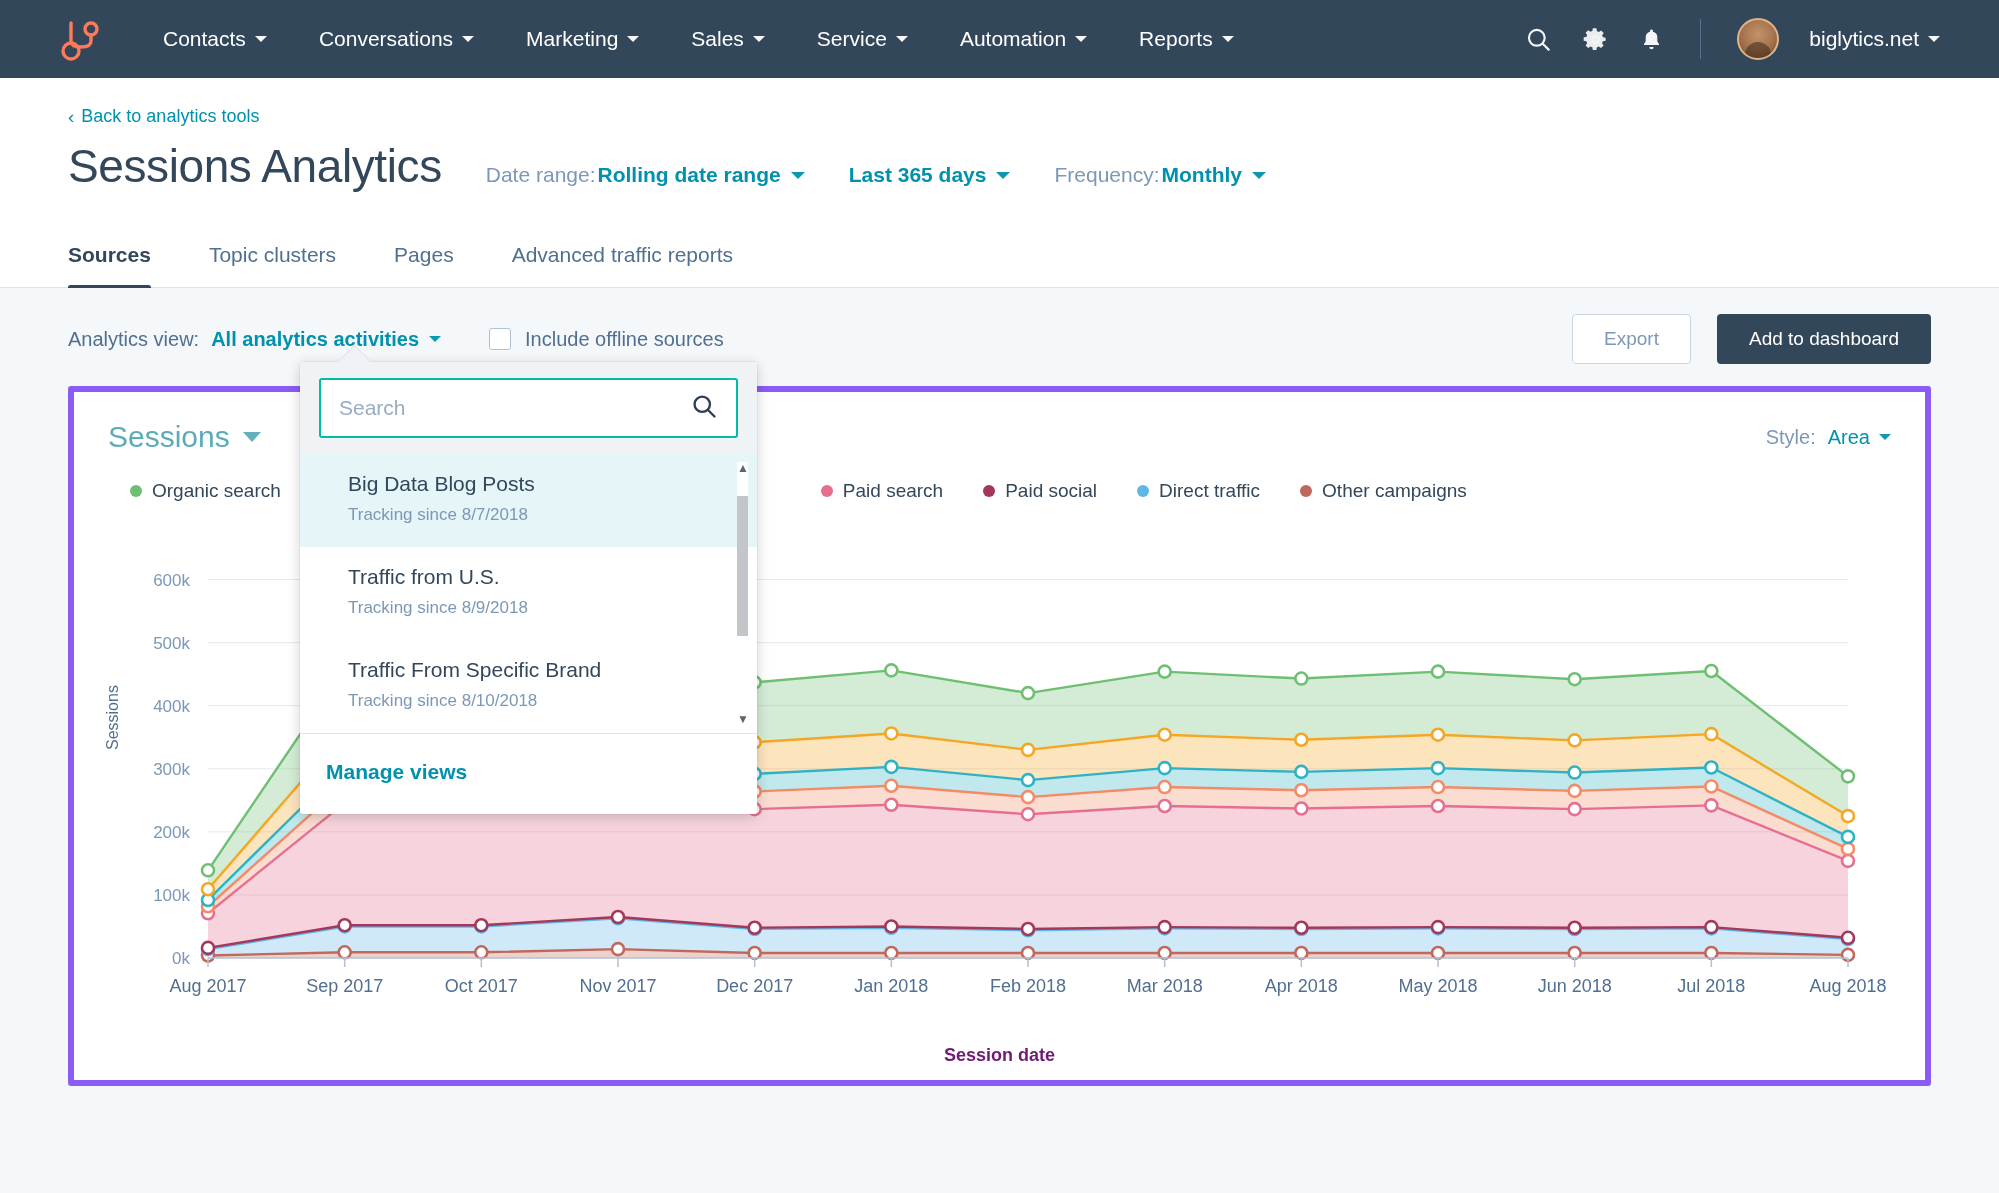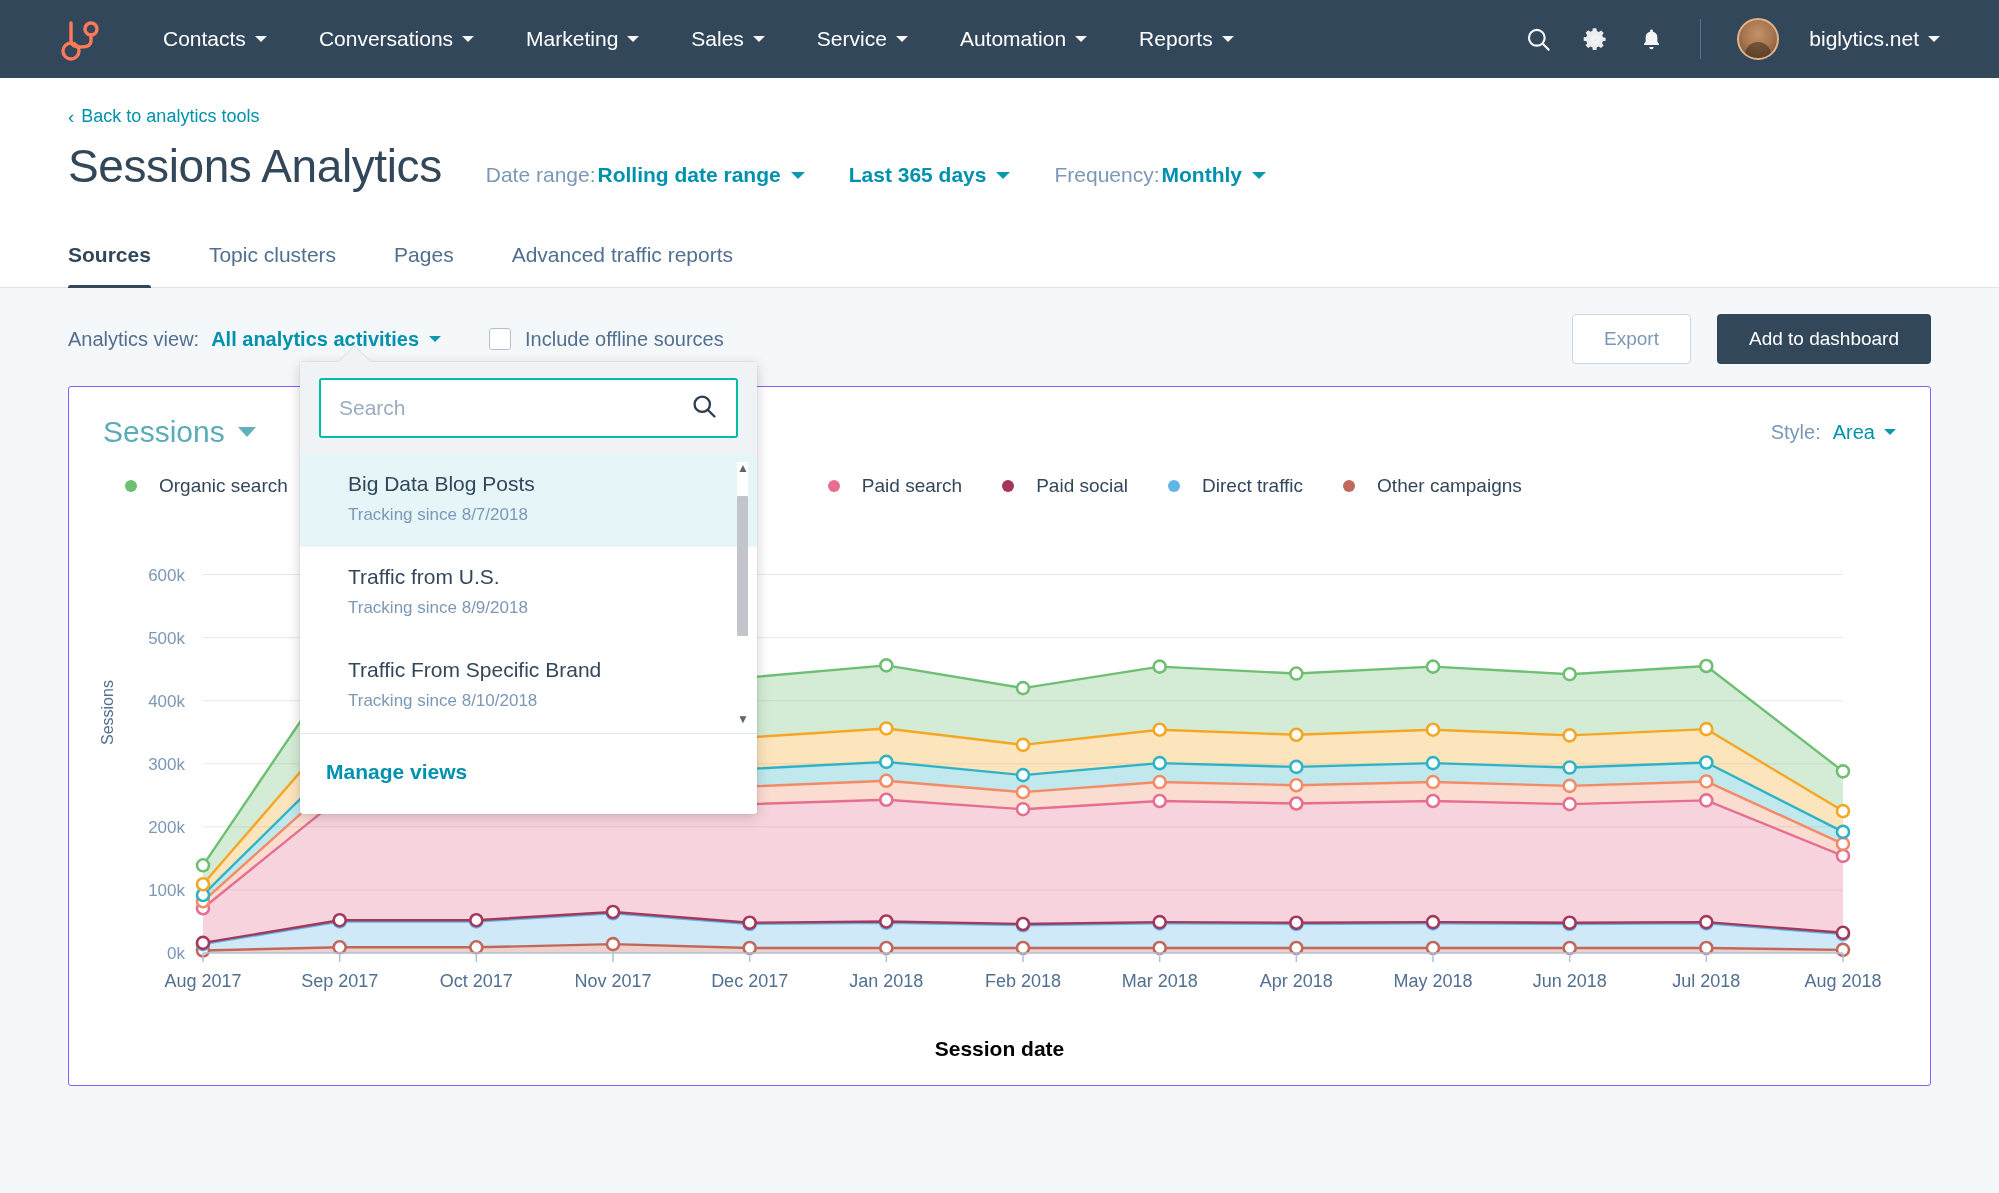--- a/index.html
+++ b/index.html
@@ -101,52 +101,52 @@
   .tb-right { margin-left: auto; display: flex; align-items: center; gap: 26px; }
   .btn {
     font-size: 19px; padding: 13px 31px; border-radius: 4px; cursor: pointer;
     border: 1px solid transparent; white-space: nowrap;
   }
   .btn-sec { background: #fff; border-color: #cbd6e2; color: #7c98b6; }
   .btn-pri { background: #33475b; color: #fff; font-weight: 400;}
 
   
   .card {
-    margin: 0 68px; background: #fff; border: 1px solid #8b5cf6;
+    margin: 0 68px; background: #fff; border: 6px solid #8b5cf6;
     border-radius: 3px; padding: 28px 34px 0 34px; position: relative;
     height: 700px;
   }
   .card-head { display: flex; align-items: center; }
   .metric-dd {
     font-size: 30px; color: #5bacb8; font-weight: 400;
     display: inline-flex; align-items: center; gap: 13px; cursor: pointer;
   }
   .metric-dd .caret-sm{ border-top-width:10px; border-left-width:9px; border-right-width:9px;}
   .style-group { margin-left: auto; display: flex; align-items: center; gap: 12px; }
   .style-label { font-size: 20px; color: #7c98b6; }
   .style-val { font-size: 20px; color: #0091ae; display: inline-flex; align-items:center; gap: 9px; cursor:pointer;}
 
   .legend {
     display: flex; align-items: center; flex-wrap: nowrap;
     margin-top: 26px; padding-left: 22px; gap: 0;
   }
   .leg {
-    display: flex; align-items: center; gap: 22px; margin-right: 40px;
+    display: flex; align-items: center; gap: 10px; margin-right: 40px;
     font-size: 19px; color: #33475b; white-space: nowrap; cursor: pointer;
   }
   .dot { width: 12px; height: 12px; border-radius: 50%; flex: 0 0 auto; }
 
   .chart-wrap { position: relative; margin-top: 18px; height: 500px; }
   .ylab {
     position: absolute; left: -4px; top: 230px; transform: rotate(-90deg);
     transform-origin: left top; font-size: 16px; color: #516f90;
   }
   .xlab {
     position: absolute; left: 0; right: 0; bottom: -46px; text-align: center;
-    font-size: 21px; color: #000000; font-weight: 700;
+    font-size: 18px; color: #701a75; font-weight: 700;
   }
   svg.plot { display: block; }
 
   
   .ddpanel {
     position: absolute; left: 300px; top: 74px; width: 457px;
     background: #fff; border-radius: 3px;
     box-shadow: 0 3px 14px rgba(0,0,0,.18), 0 0 0 1px rgba(0,0,0,.04);
     z-index: 40;
   }

